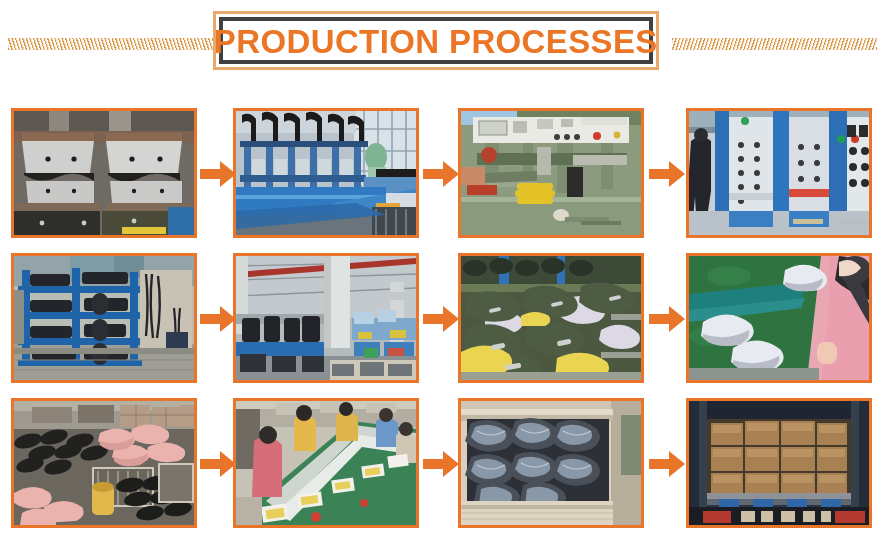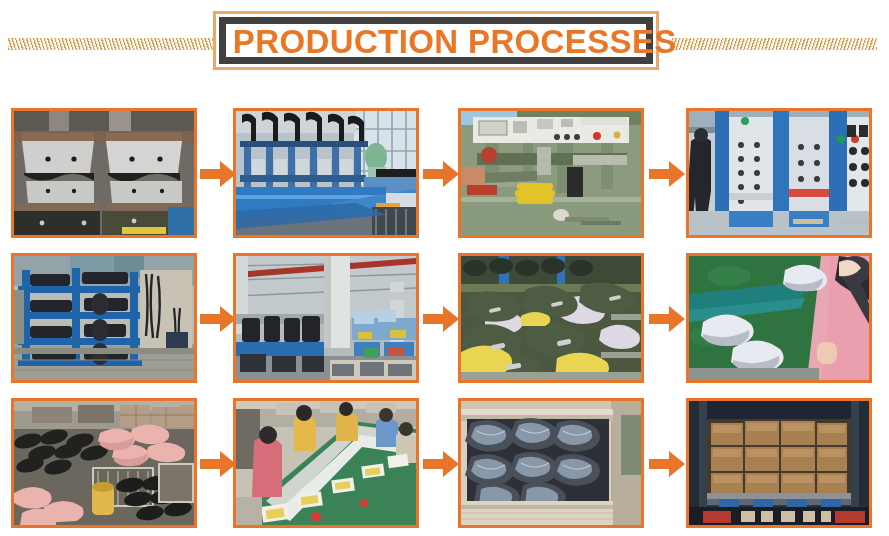--- a/index.html
+++ b/index.html
@@ -57,23 +57,24 @@
     width: 446px;
     height: 59px;
     box-sizing: border-box;
     border: 3px solid #e8a96b;
     padding: 3px;
   }
   #title-box-inner {
     width: 100%;
     height: 100%;
     box-sizing: border-box;
-    border: 7px solid #404040;
+    border: 4px solid #404040;
     display: flex;
     align-items: center;
+    justify-content: center;
   }
   #page-title {
     font-family: "Liberation Sans Narrow", "Liberation Sans", sans-serif;
     font-size: 34px;
     font-weight: bold;
     letter-spacing: 0.4px;
     color: #ea7626;
     white-space: nowrap;
     transform: scaleX(0.97);
     line-height: 1;

